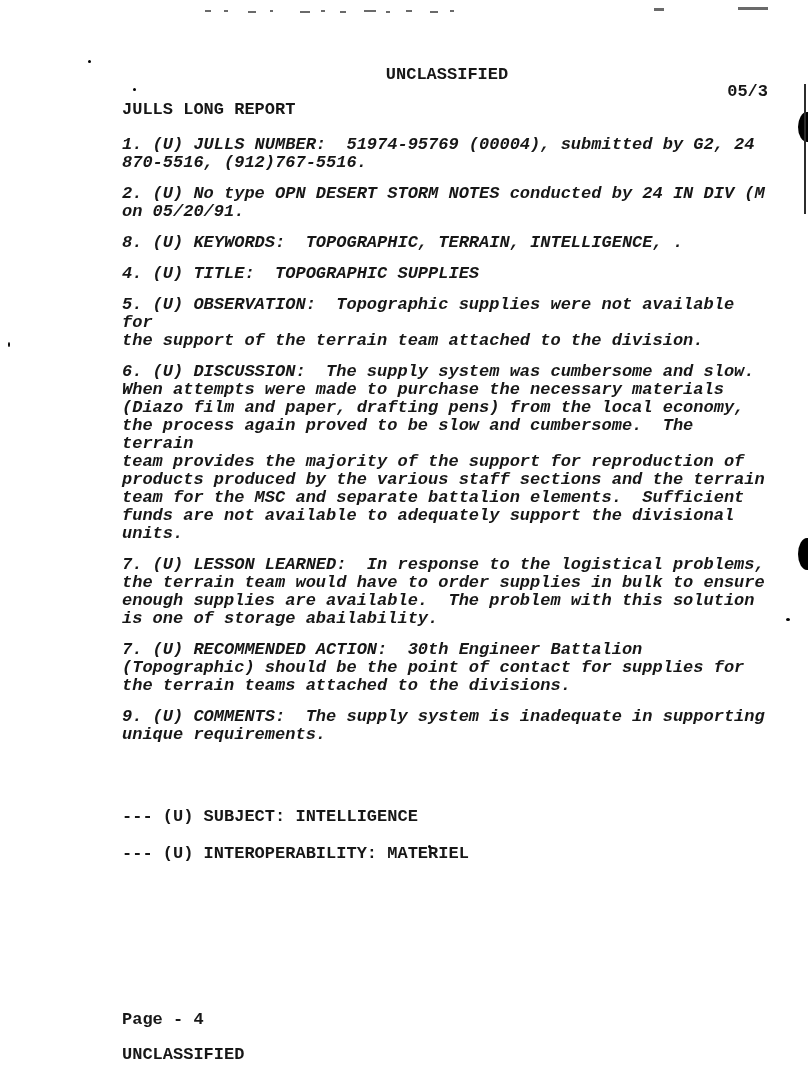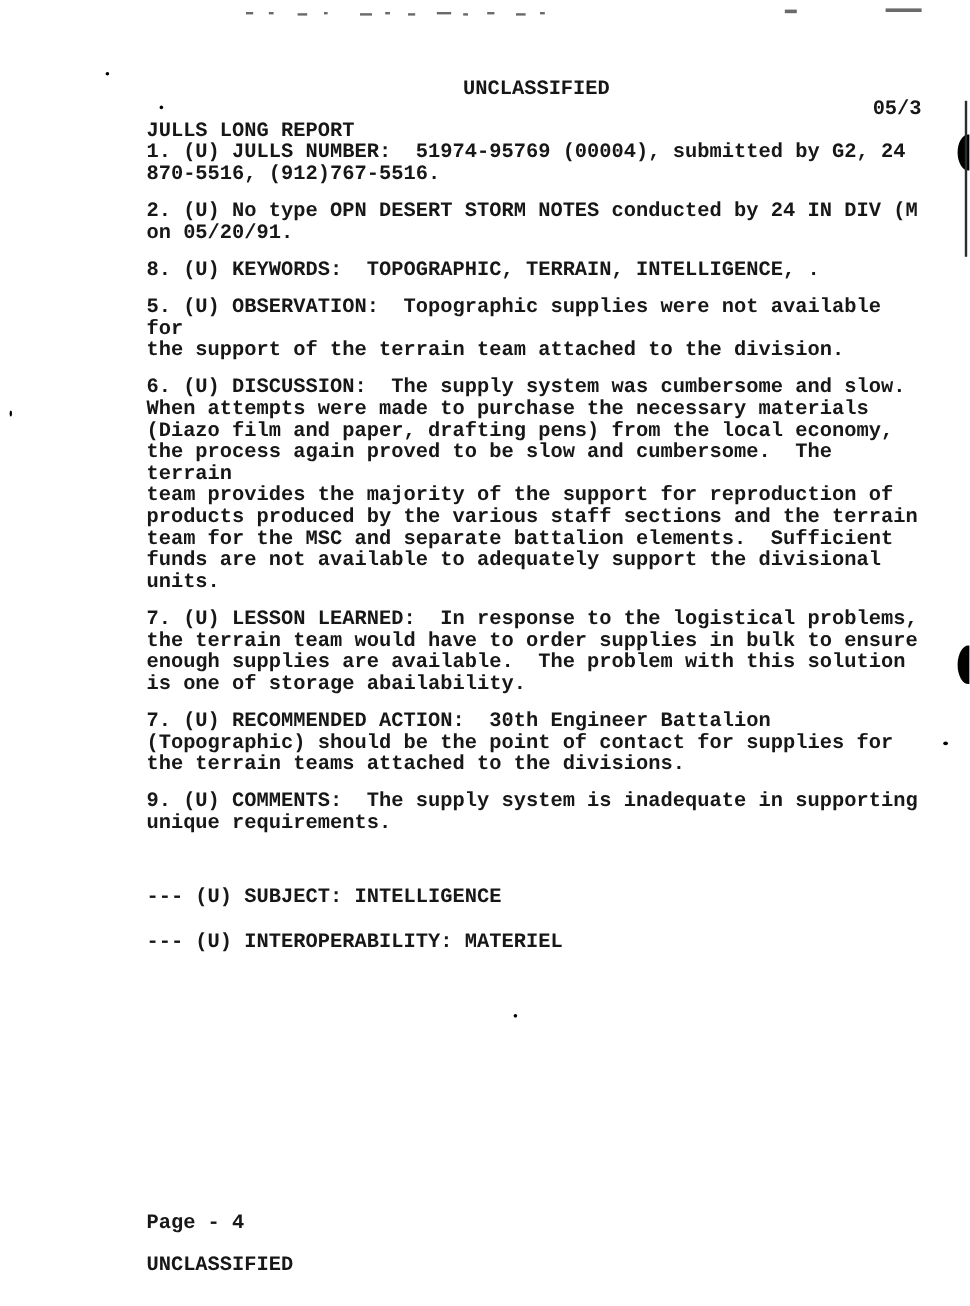--- a/index.html
+++ b/index.html
@@ -34,27 +34,29 @@
     margin-top: 17px;
     white-space: pre;
   }
   .page-ref {
     position: absolute;
     top: 83px;
     right: 40px;
     white-space: pre;
   }
   .body-text {
+    margin-top: 17px;
+    font-style: italic;
   }
   .body-text p {
     margin: 0 0 13px 0;
     white-space: pre-wrap;
   }
   .trailers {
-    margin-top: 44px;
+    margin-top: 64px;
   }
   .trailers p {
     margin: 0 0 19px 0;
     white-space: pre-wrap;
   }
   .footer {
     position: absolute;
     left: 122px;
     bottom: 24px;
     width: 650px;
@@ -92,20 +94,21 @@
   <div class="content">
     <div class="class-top">UNCLASSIFIED</div>
     <div class="report-title">JULLS LONG REPORT</div>
 
     <div class="body-text">
       <p>1. (U) JULLS NUMBER:  51974-95769 (00004), submitted by G2, 24
 870-5516, (912)767-5516.</p>
       <p>2. (U) No type OPN DESERT STORM NOTES conducted by 24 IN DIV (M
 on 05/20/91.</p>
       <p>8. (U) KEYWORDS:  TOPOGRAPHIC, TERRAIN, INTELLIGENCE, .</p>
+      <p>4. (U) TITLE:  TOPOGRAPHIC SUPPLIES</p>
       <p>5. (U) OBSERVATION:  Topographic supplies were not available for
 the support of the terrain team attached to the division.</p>
       <p>6. (U) DISCUSSION:  The supply system was cumbersome and slow.
 When attempts were made to purchase the necessary materials
 (Diazo film and paper, drafting pens) from the local economy,
 the process again proved to be slow and cumbersome.  The terrain
 team provides the majority of the support for reproduction of
 products produced by the various staff sections and the terrain
 team for the MSC and separate battalion elements.  Sufficient
 funds are not available to adequately support the divisional

